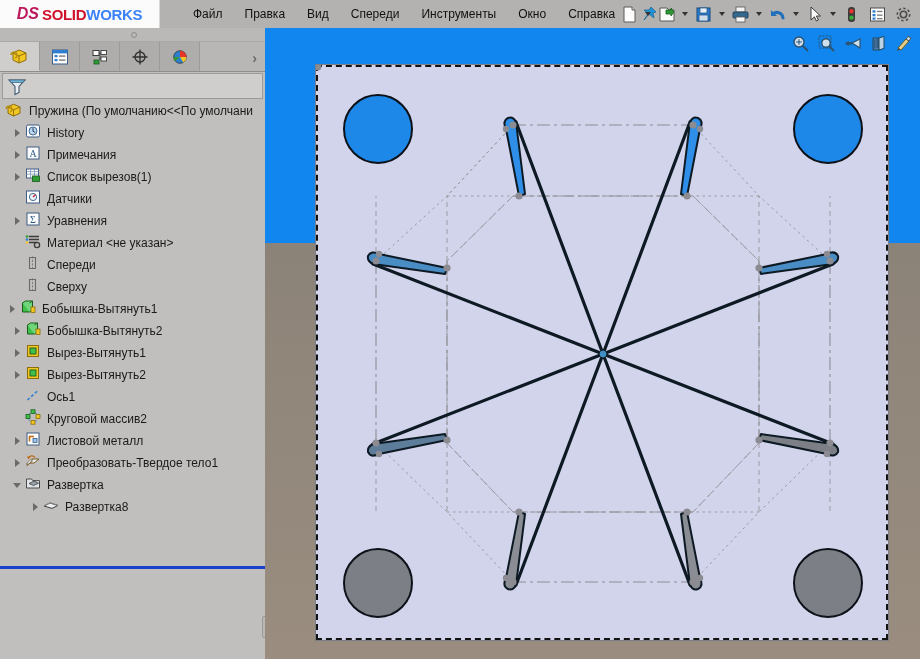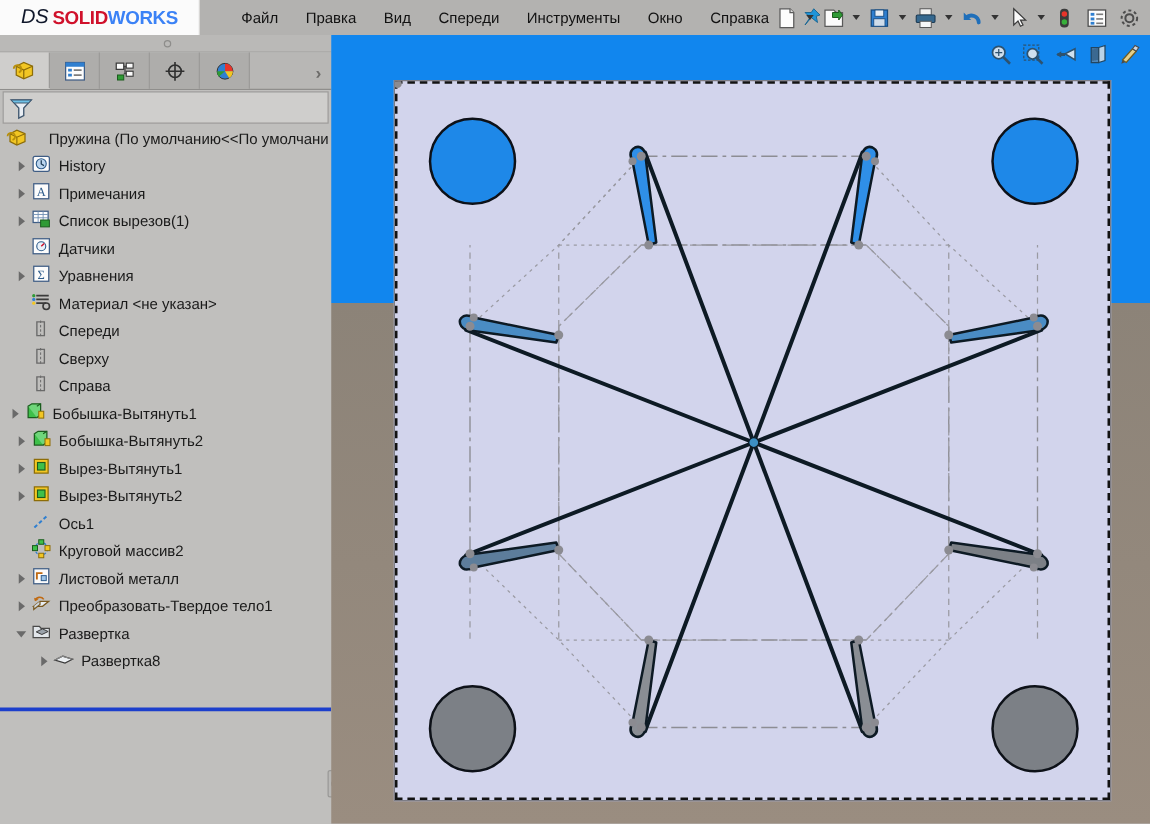--- a/index.html
+++ b/index.html
@@ -21,22 +21,22 @@
     width: 160px; height: 28px; background: #fbfbfb;
     display: flex; align-items: center; justify-content: center;
     border-right: 1px solid #d8d7d5;
   }
   .logo-text {
     font-size: 15px; font-weight: bold; color: #d0112b;
     letter-spacing: -0.3px; white-space: nowrap;
   }
   .logo-text .lw { color: #3b82f6; font-weight: bold; }
   .logo-mark {
-    font-size: 16px; font-weight: normal; font-style: italic;
-    color: #0f172a; margin-right: 3px;
+    font-size: 16px; font-weight: bold; font-style: italic;
+    color: #be185d; margin-right: 3px;
   }
   .menu-items { display: flex; align-items: center; height: 28px; margin-left: 22px; }
   .menu-item {
     font-size: 12px; color: #111; padding: 5px 11px; cursor: default;
     white-space: nowrap;
   }
   .pin-icon { margin-left: 14px; width: 18px; height: 18px; position: relative; }
 
   .tb-right {
     position: absolute; right: 4px; top: 0; height: 28px;
@@ -89,21 +89,21 @@
     align-items: center; padding-left: 3px;
   }
   .treebox {
     position: absolute; left: 0; top: 72px; width: 265px; height: 498px;
     background: #c0bfbd; overflow: hidden;
   }
   .tree-root {
     display: flex; align-items: center; height: 22px; padding-left: 4px;
     white-space: nowrap; cursor: default;
   }
-  .tree-root .lbl { font-size: 12px; color: #1a1a1a; margin-left: 15px; }
+  .tree-root .lbl { font-size: 12px; color: #1a1a1a; margin-left: 5px; }
   .trow {
     display: flex; align-items: center; height: 22px; white-space: nowrap;
     cursor: default; padding-left: 4px;
   }
   .twist {
     width: 14px; height: 22px; display: flex; align-items: center;
     justify-content: center; flex: none;
   }
   .tri-r {
     width: 0; height: 0; border-top: 4px solid transparent;
@@ -437,29 +437,20 @@
       <div class="trow" style="padding-left:24px">
         <span class="ticon">
           <svg width="18" height="18" viewBox="0 0 18 18">
               <path d="M5.5 3.5 h6 v11 h-6 Z" fill="none" stroke="#6a6a6a" stroke-width="1.1"></path>
               <path d="M8.5 2.4 v13.2" stroke="#6a6a6a" stroke-width="0.8" stroke-dasharray="2 1.5"></path>
             </svg>
         </span>
         <span class="tlabel">Сверху</span>
       </div>
 
-      <div class="trow" style="padding-left:24px">
-        <span class="ticon">
-          <svg width="18" height="18" viewBox="0 0 18 18">
-              <path d="M5.5 3.5 h6 v11 h-6 Z" fill="none" stroke="#6a6a6a" stroke-width="1.1"></path>
-              <path d="M8.5 2.4 v13.2" stroke="#6a6a6a" stroke-width="0.8" stroke-dasharray="2 1.5"></path>
-            </svg>
-        </span>
-        <span class="tlabel">Справа</span>
-      </div>
 
 
       <div class="trow" style="padding-left:5px">
         <span class="twist">
             <i class="tri-r"></i>
           </span>
         <span class="ticon">
           <svg width="18" height="18" viewBox="0 0 18 18">
               <path d="M3.5 5 h7 v9 h-7 Z" fill="#3ec04a" stroke="#1a5c1d" stroke-width="1"></path>
               <path d="M3.5 5 l3 -2 h7 v9 l-3 2" fill="#6fd67a" stroke="#1a5c1d" stroke-width="1"></path>

